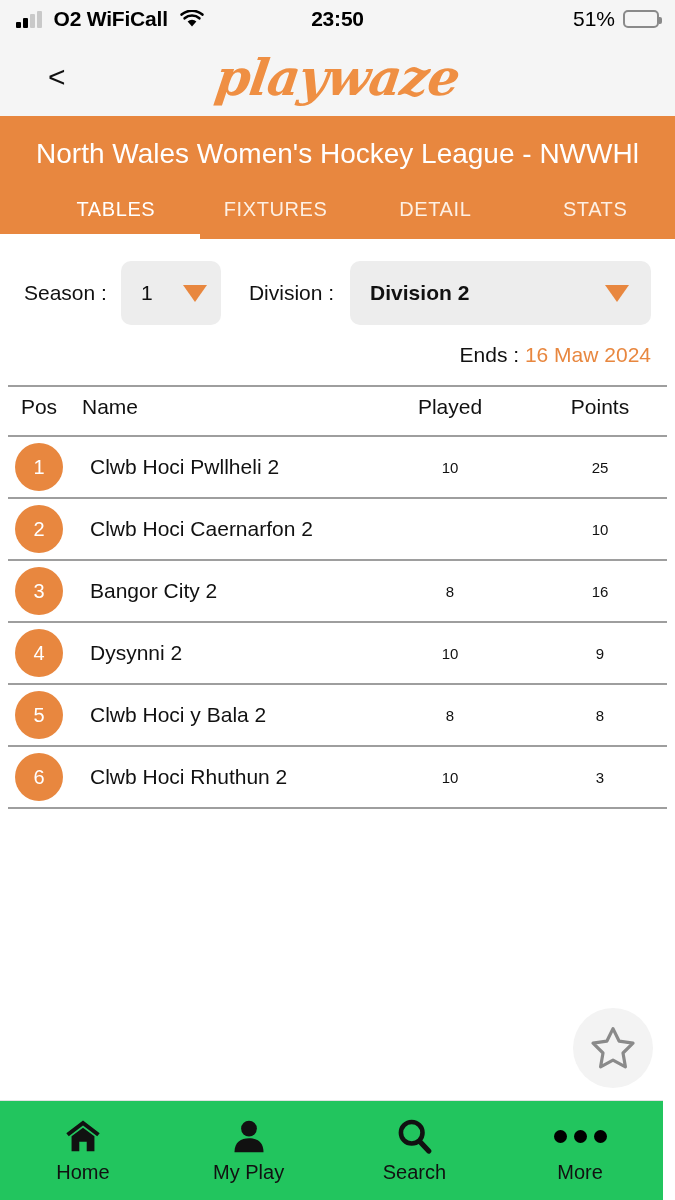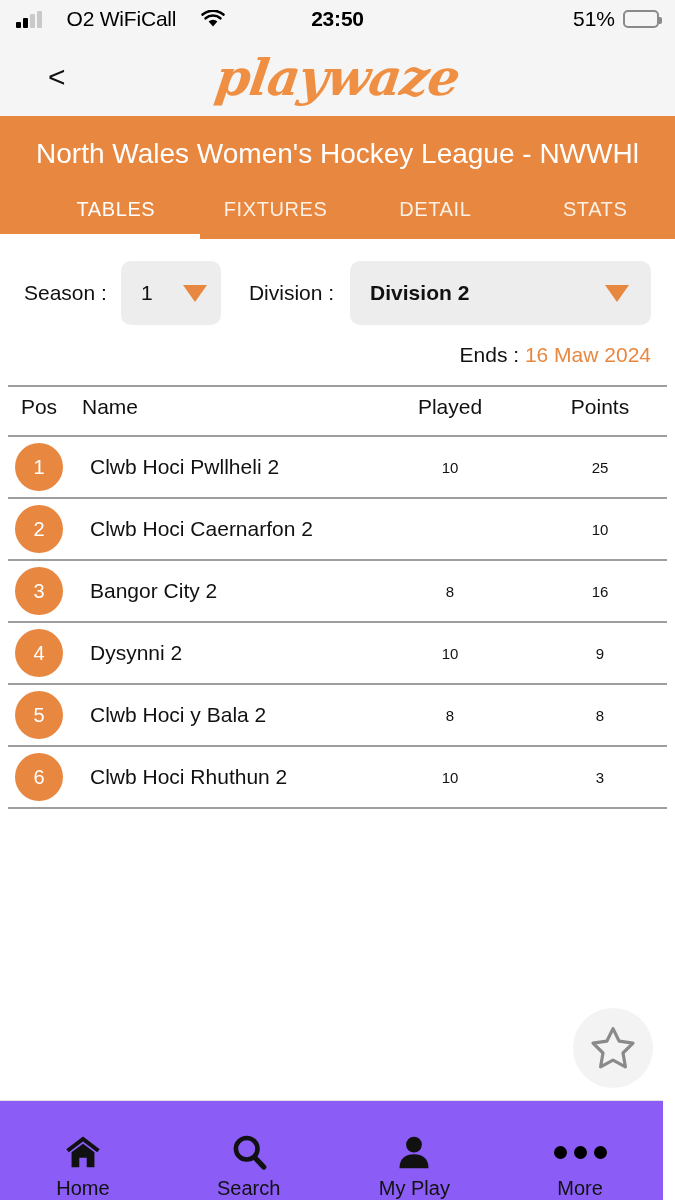--- a/index.html
+++ b/index.html
@@ -10,21 +10,21 @@
     overflow: hidden;
   }
   .phone { position: relative; width: 675px; height: 1200px; background:#fff; }
 
   
   .statusbar {
     height: 38px; background:#f5f5f5;
     display:flex; align-items:center; padding: 0 16px;
     position:relative;
   }
-  .sb-left { display:flex; align-items:center; gap:25px; }
+  .sb-left { display:flex; align-items:center; gap:12px;font-weight:bold; }
   .bars { display:flex; align-items:flex-end; gap:2.5px; height:17px; }
   .bars i { display:block; width:4.5px; border-radius:1px; background:#c9c9c9; }
   .bars i.on { background:#000; }
   .bars i:nth-child(1){ height:6px; }
   .bars i:nth-child(2){ height:10px; }
   .bars i:nth-child(3){ height:14px; }
   .bars i:nth-child(4){ height:17px; }
   .carrier { font-size:21px; color:#000; letter-spacing:-.2px; }
   .wifi { width:24px; height:18px; position:relative; }
   .wifi svg { display:block; }
@@ -129,21 +129,21 @@
   .fab {
     position:absolute; right:22px; bottom:112px;
     width:80px; height:80px; border-radius:50%;
     background:#f3f3f3; display:flex; align-items:center; justify-content:center;
     cursor:pointer;
   }
 
   
   .bottomnav {
     position:absolute; left:0; right:12px; bottom:0; height:100px;
-    background:#8b5cf6; display:flex; align-items:flex-end;
+    background:#22c55e; display:flex; align-items:center;
     border-top:1px solid #e2e2e2;
   }
   .navitem {
     flex:1; display:flex; flex-direction:column; align-items:center;
     gap:6px; cursor:pointer;
   }
   .navicon { height:38px; display:flex; align-items:center; justify-content:center; }
   .navlabel { font-size:20px; color:#111; }
   .dots { display:flex; gap:7px; }
   .dots i { width:13px; height:13px; border-radius:50%; background:#000; display:block; }
@@ -292,35 +292,35 @@
       <span class="navicon">
         <svg width="38" height="34" viewBox="0 0 24 22">
           <path d="M12 1 L1.2 9.2 l1.6 2 L12 4.2 l9.2 7 1.6 -2 Z" fill="#111"></path>
           <path d="M4.6 11.2 v9.6 h5 v-6 h4.8 v6 h5 v-9.6 L12 5.6 Z" fill="#111"></path>
         </svg>
       </span>
       <span class="navlabel">Home</span>
     </div>
     <div class="navitem">
       <span class="navicon">
+        <svg width="34" height="34" viewBox="0 0 22 22">
+          <circle cx="11" cy="6.2" r="5.1" fill="#111"></circle>
+          <path d="M1.6 21.5 C1.6 14.8 5.8 12.4 11 12.4 C16.2 12.4 20.4 14.8 20.4 21.5 Z" fill="#111"></path>
+        </svg>
+      </span>
+      <span class="navlabel">My Play</span>
+    </div>
+    <div class="navitem">
+      <span class="navicon">
         <svg width="36" height="36" viewBox="0 0 22 22">
           <circle cx="9.6" cy="9" r="6.6" fill="none" stroke="#111" stroke-width="2.8"></circle>
           <line x1="14.4" y1="14.2" x2="20" y2="20.2" stroke="#111" stroke-width="3.2" stroke-linecap="round"></line>
         </svg>
       </span>
       <span class="navlabel">Search</span>
-    </div>
-    <div class="navitem">
-      <span class="navicon">
-        <svg width="34" height="34" viewBox="0 0 22 22">
-          <circle cx="11" cy="6.2" r="5.1" fill="#111"></circle>
-          <path d="M1.6 21.5 C1.6 14.8 5.8 12.4 11 12.4 C16.2 12.4 20.4 14.8 20.4 21.5 Z" fill="#111"></path>
-        </svg>
-      </span>
-      <span class="navlabel">My Play</span>
     </div>
     <div class="navitem">
       <span class="navicon">
         <span class="dots">
             <i></i>
             <i></i>
             <i></i>
           </span>
       </span>
       <span class="navlabel">More</span>

